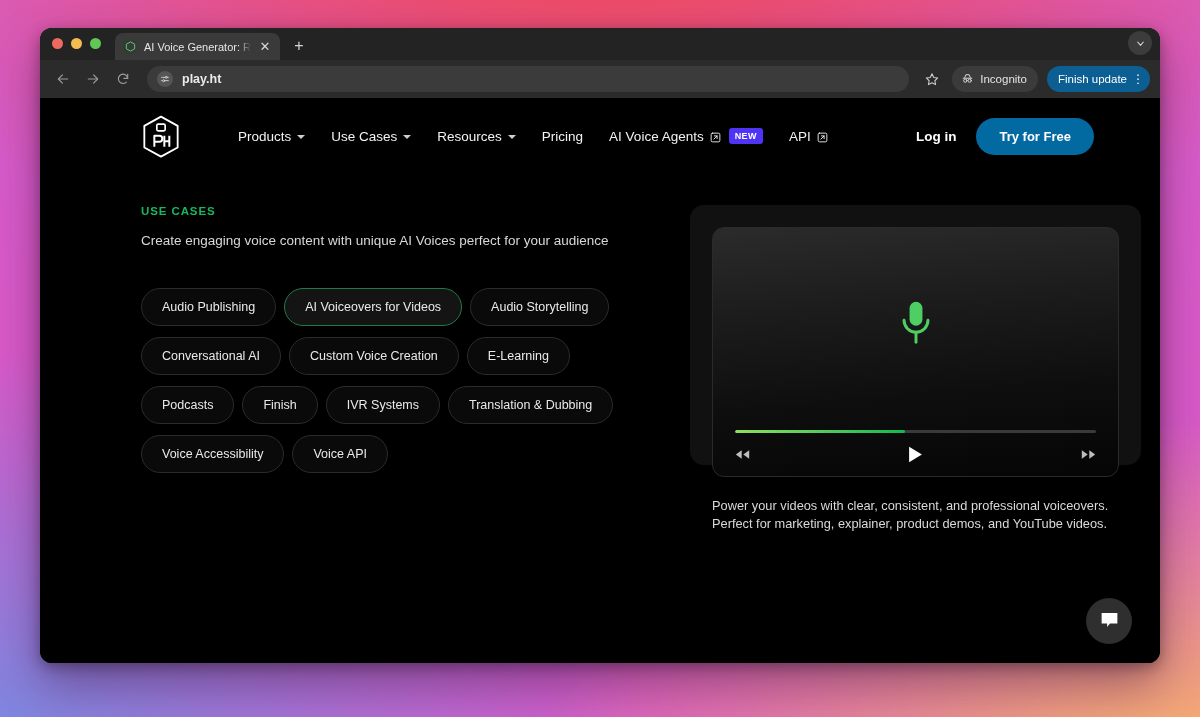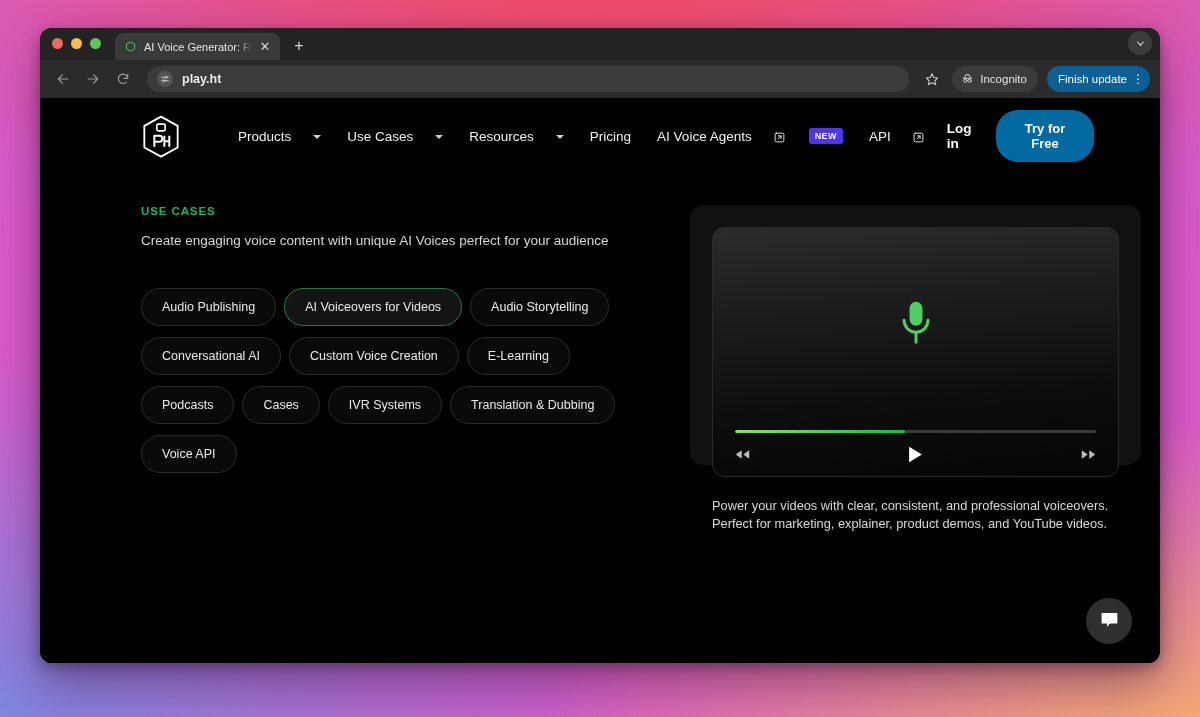--- a/index.html
+++ b/index.html
@@ -206,21 +206,21 @@
   .brand-logo { width: 40px; height: 42px; flex: 0 0 40px; }
   .nav-links {
     display: flex;
     align-items: center;
     gap: 0;
     margin-left: 44px;
   }
   .nav-link {
     display: flex;
     align-items: center;
-    gap: 22px;
+    gap: 6px;
     color: #f2f2f2;
     font-size: 13.5px;
     padding: 6px 13px;
     white-space: nowrap;
   }
   .caret {
     width: 0; height: 0;
     border-left: 4px solid transparent;
     border-right: 4px solid transparent;
     border-top: 4.5px solid #cfcfcf;
@@ -530,23 +530,24 @@
         <div class="hero-sub">Create engaging voice content with unique AI Voices perfect for your audience</div>
 
         <div class="pill-group">
           <button class="pill">Audio Publishing</button>
           <button class="pill active">AI Voiceovers for Videos</button>
           <button class="pill">Audio Storytelling</button>
           <button class="pill">Conversational AI</button>
           <button class="pill">Custom Voice Creation</button>
           <button class="pill">E-Learning</button>
           <button class="pill">Podcasts</button>
-          <button class="pill">Cases</button>
+          <button class="pill">Finish</button>
           <button class="pill">IVR Systems</button>
           <button class="pill">Translation &amp; Dubbing</button>
+          <button class="pill">Voice Accessibility</button>
           <button class="pill">Voice API</button>
         </div>
       </div>
 
       <div class="hero-right">
         <div class="player-card">
 
           <div class="player-screen">
             <div class="mic-wrap">
               <svg viewBox="0 0 40 50" fill="none">

